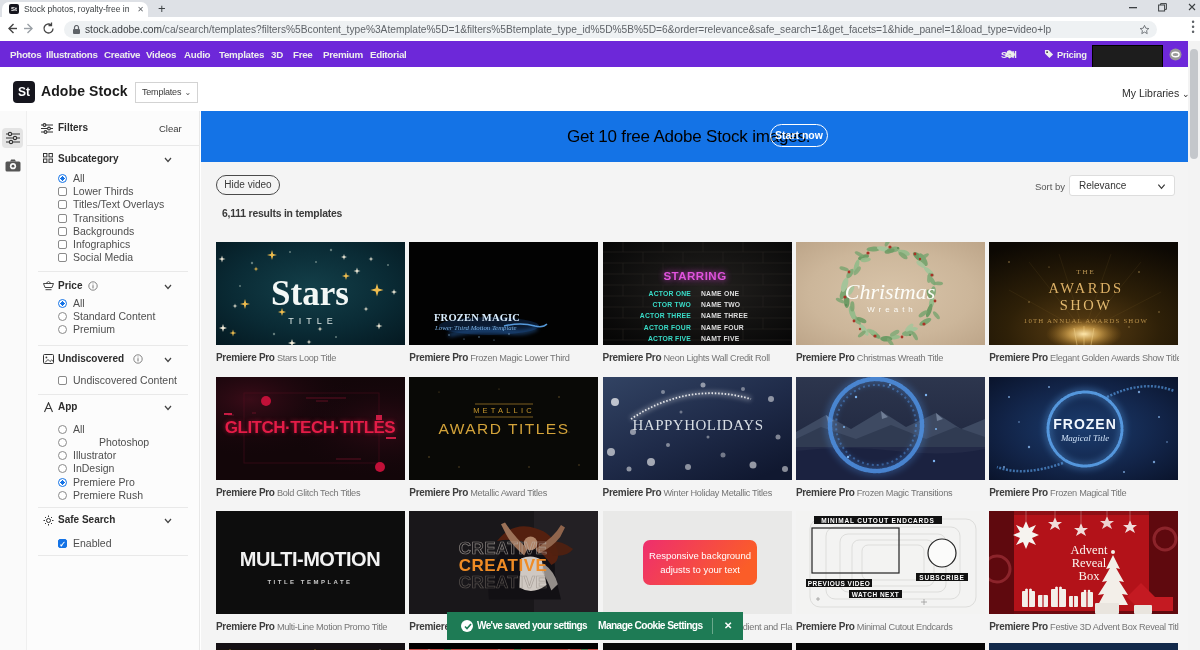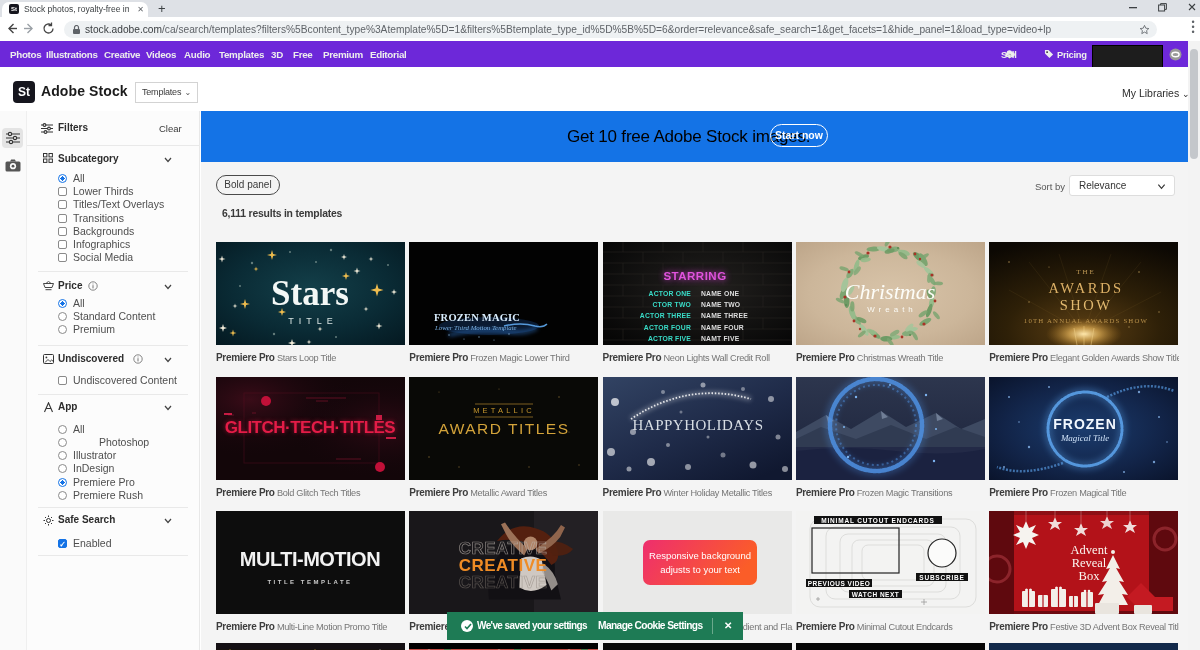--- a/index.html
+++ b/index.html
@@ -283,21 +283,21 @@
   <svg class="abs" style="left:5px;top:48px;" width="16" height="13" viewBox="0 0 16 13">
       <rect x="0.5" y="2.5" width="15" height="10" rx="1.5" fill="#555"></rect>
       <path d="M5 2.5 L6.2 0.5 H9.8 L11 2.5" fill="#555"></path>
       <circle cx="8" cy="7.2" r="3.1" fill="#fcfcfc"></circle>
       <circle cx="8" cy="7.2" r="1.4" fill="#555"></circle>
     </svg>
 </div>
 <div id="sidepanel"></div>
 
 <div id="content">
-  <div id="hidepanel">Bold panel</div>
+  <div id="hidepanel">Hide video</div>
   <div id="sortby">Sort by</div>
   <div id="sortdd">Relevance<svg style="position:absolute;right:8px;top:6px;" width="9" height="9" viewBox="0 0 10 10">
         <path d="M1.5 3 L5 7 L8.5 3" stroke="#333" stroke-width="1.3" fill="none"></path>
       </svg></div>
   <div id="results">6,111 results in templates</div>
 
   <div class="card" style="left:15px;top:80px;">
     <div class="thumb"><svg width="189" height="103">
       <defs>
             <radialGradient id="tealg" cx="50%" cy="45%" r="75%">

